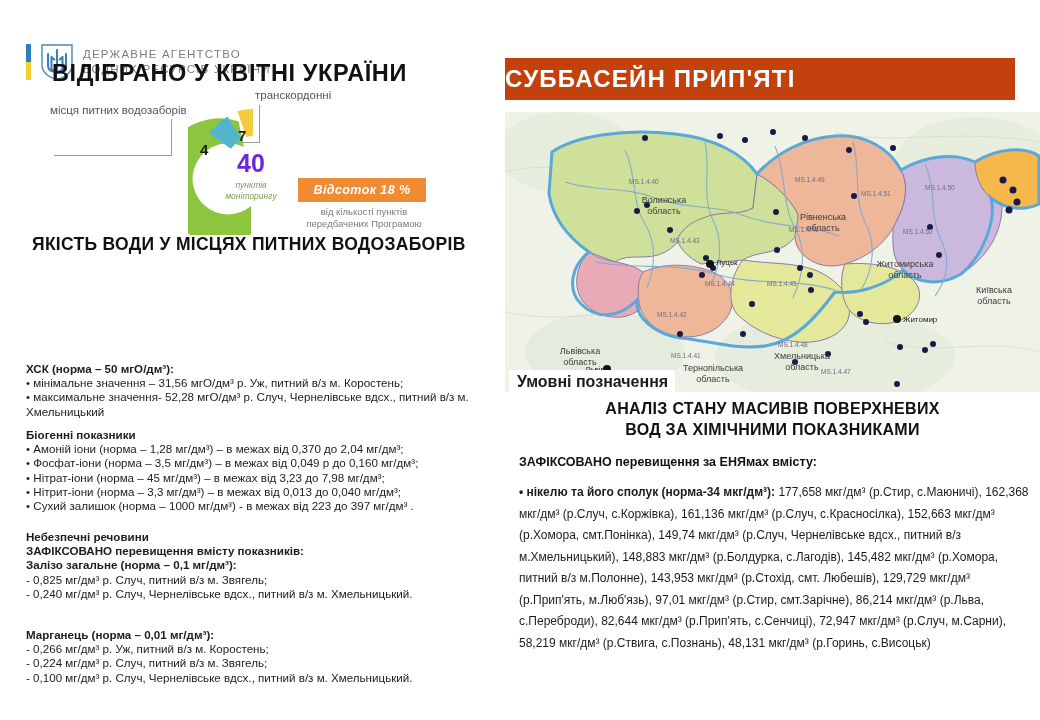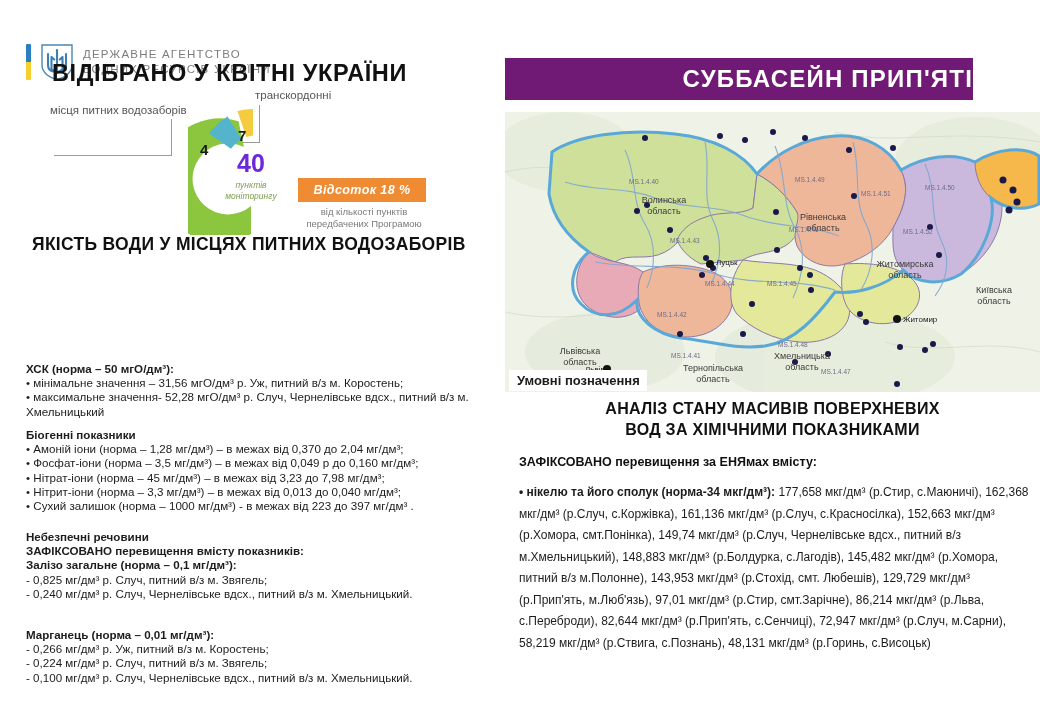--- a/index.html
+++ b/index.html
@@ -48,28 +48,28 @@
   .sec-organic{top:262px;}
   .sec-hsk{top:362px;}
   .sec-bio{top:428px;}
   .sec-danger{top:530px;}
   .sec-mangan{top:628px;}
   .txt p{margin:0;}
   .head-line{font-weight:bold;}
 
   
   .right{position:absolute;left:505px;top:0;width:535px;height:720px;}
-  .sub-banner{position:absolute;left:0;top:58px;width:468px;height:42px;background:#701a75;
-    display:flex;align-items:center;justify-content:flex-end;}
+  .sub-banner{position:absolute;left:0;top:58px;width:510px;height:42px;background:#c2410c;
+    display:flex;align-items:center;justify-content:flex-start;}
   .sub-banner span{color:#fff;font-size:24px;font-weight:bold;letter-spacing:1.2px;}
 
   .map{position:absolute;left:0;top:112px;width:535px;height:280px;overflow:hidden;background:#737373;}
   .map svg{display:block;}
   .legend-box{position:absolute;left:4px;top:258px;background:#fff;padding:3px 7px 3px 8px;
-    font-size:13px;font-weight:bold;color:#1c1c1c;white-space:nowrap;}
+    font-size:16px;font-weight:bold;color:#1c1c1c;white-space:nowrap;}
 
   .h-analysis{position:absolute;left:0;top:398px;width:535px;text-align:center;
     font-size:16px;font-weight:bold;line-height:21px;letter-spacing:.3px;color:#111;}
   .fixed-line{position:absolute;left:14px;top:455px;font-size:12.5px;font-weight:bold;color:#111;}
   .nickel{position:absolute;left:14px;top:482px;width:510px;font-size:12px;line-height:21.5px;color:#1c1c1c;text-align:left;}
   .nickel b{font-weight:bold;}
 </style>
 </head>
 <body>
 

